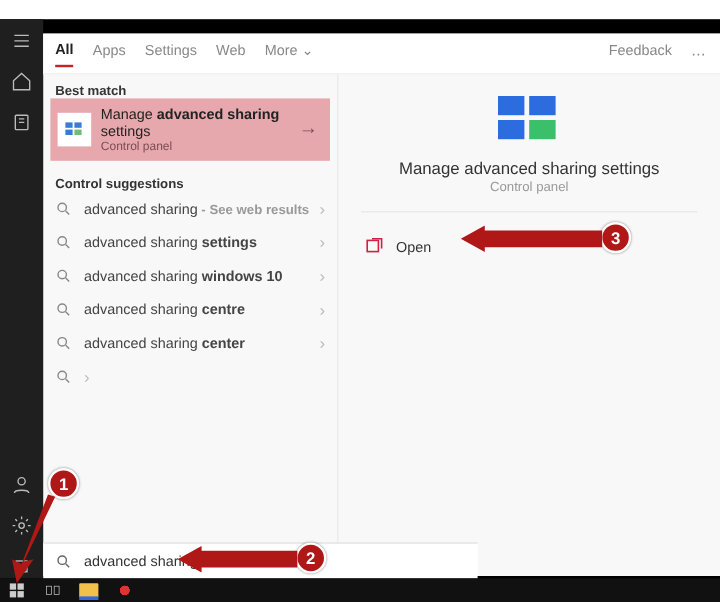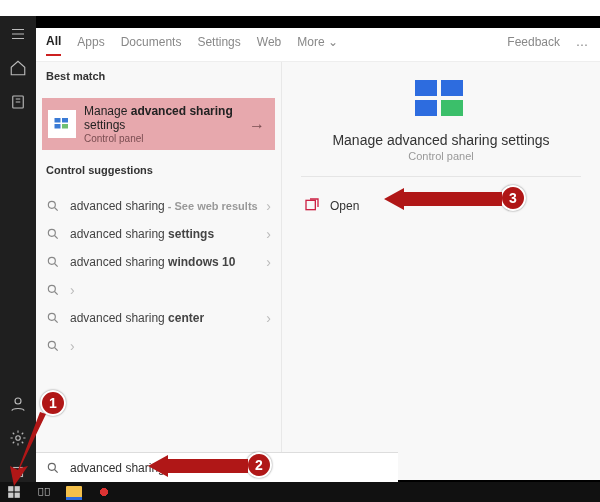--- a/index.html
+++ b/index.html
@@ -10,21 +10,21 @@
 .sb-icon { width: 20px; height: 20px; color: #bbb; display: flex; align-items: center; justify-content: center; cursor: pointer; }
 .sb-icon svg { width: 18px; height: 18px; stroke: #bbb; fill: none; stroke-width: 1.5; }
 .panel { position: absolute; left: 36px; top: 28px; width: 564px; height: 452px; background: #f8f8f8; display: flex; flex-direction: column; }
 .tabs { display: flex; align-items: center; height: 34px; padding: 0 10px; background: #fff; border-bottom: 1px solid #eee; font-size: 12px; color: #888; gap: 16px; }
 .tab { cursor: pointer; padding-bottom: 6px; }
 .tab.active { color: #222; font-weight: 600; border-bottom: 2px solid #cc2020; }
 .tabs .sp { flex: 1; }
 .dots { letter-spacing: 2px; }
 .body { flex: 1; display: flex; }
 .left { width: 246px; display: flex; flex-direction: column; border-right: 1px solid #e8e8e8; }
-.section-label { font-size: 11px; font-weight: 600; padding: 8px 10px 16px; color: #333; }
+.section-label { font-size: 11px; font-weight: 600; padding: 8px 10px 0; color: #333; }
 .best-match { margin: 0 6px 6px; background: #e7a8ad; display: flex; align-items: center; padding: 6px 6px; cursor: pointer; }
 .bm-icon { width: 28px; height: 28px; background: #fff; margin-right: 8px; display: flex; align-items: center; justify-content: center; }
 .bm-icon svg { width: 18px; height: 18px; }
 .bm-text { flex: 1; }
 .bm-title { font-size: 12px; color: #222; line-height: 1.2; }
 .bm-title b { font-weight: 600; }
 .bm-sub { font-size: 10px; color: #7a4d51; }
 .bm-arrow { width: 24px; height: 24px; display: flex; align-items: center; justify-content: center; color: #7a4d51; }
 .suggest { display: flex; align-items: center; padding: 6px 10px; font-size: 12px; color: #444; cursor: pointer; }
 .suggest .mag { width: 14px; height: 14px; margin-right: 10px; }
@@ -90,21 +90,20 @@
       <svg viewBox="0 0 24 24">
         <rect x="6" y="6" width="12" height="12"></rect>
       </svg>
     </div>
 </div>
 
 <div class="panel">
   <div class="tabs">
     <span class="tab active">All</span>
     <span class="tab">Apps</span>
-    <span class="tab">Documents</span>
     <span class="tab">Settings</span>
     <span class="tab">Web</span>
     <span class="tab"><span>More</span> <span>⌄</span></span>
     <span class="sp"></span>
     <span class="tab">Feedback</span>
     <span class="dots">⋯</span>
   </div>
 
   <div class="body">
     <div class="left">
@@ -149,20 +148,21 @@
             <path d="M15 15l5 5" stroke="#888" stroke-width="2"></path>
           </svg>
         <span class="txt"><span>advanced sharing </span><b>windows 10</b></span>
         <span class="chev">›</span>
       </div>
       <div class="suggest">
         <svg class="mag" viewBox="0 0 24 24">
             <circle cx="10" cy="10" r="6" fill="none" stroke="#888" stroke-width="2"></circle>
             <path d="M15 15l5 5" stroke="#888" stroke-width="2"></path>
           </svg>
+        <span class="txt"><span>advanced sharing </span><b>centre</b></span>
         <span class="chev">›</span>
       </div>
       <div class="suggest">
         <svg class="mag" viewBox="0 0 24 24">
             <circle cx="10" cy="10" r="6" fill="none" stroke="#888" stroke-width="2"></circle>
             <path d="M15 15l5 5" stroke="#888" stroke-width="2"></path>
           </svg>
         <span class="txt"><span>advanced sharing </span><b>center</b></span>
         <span class="chev">›</span>
       </div>

